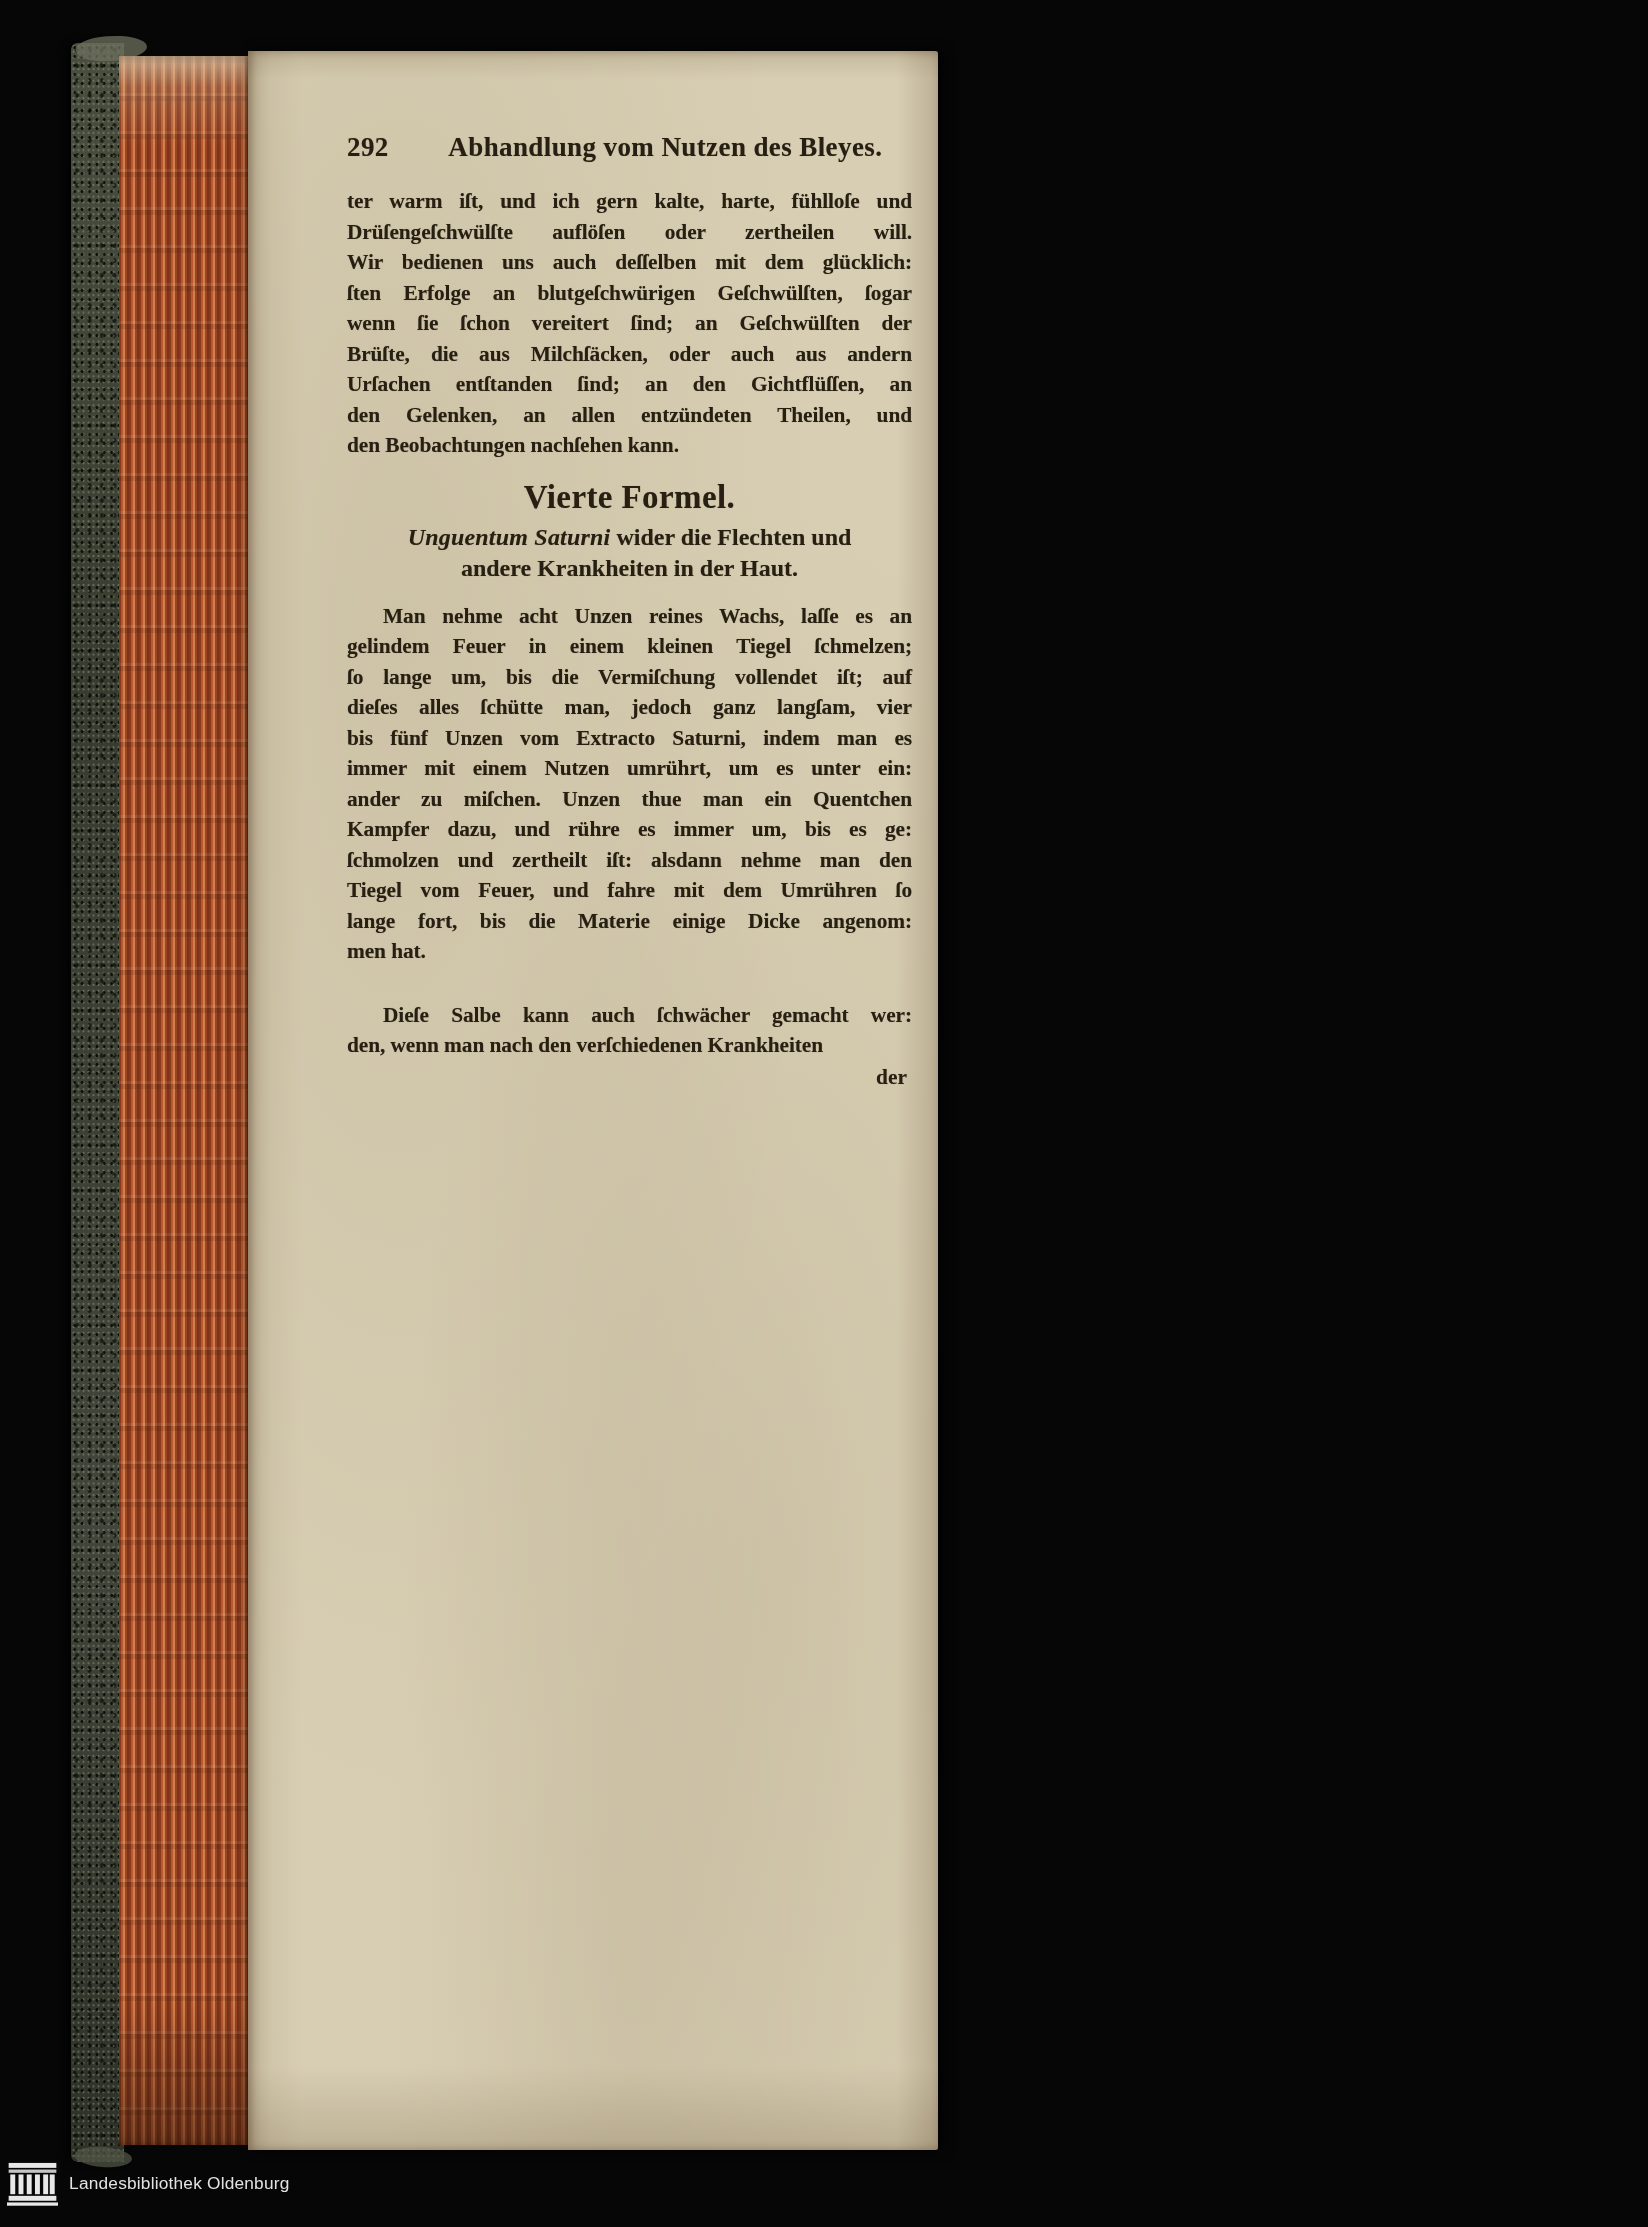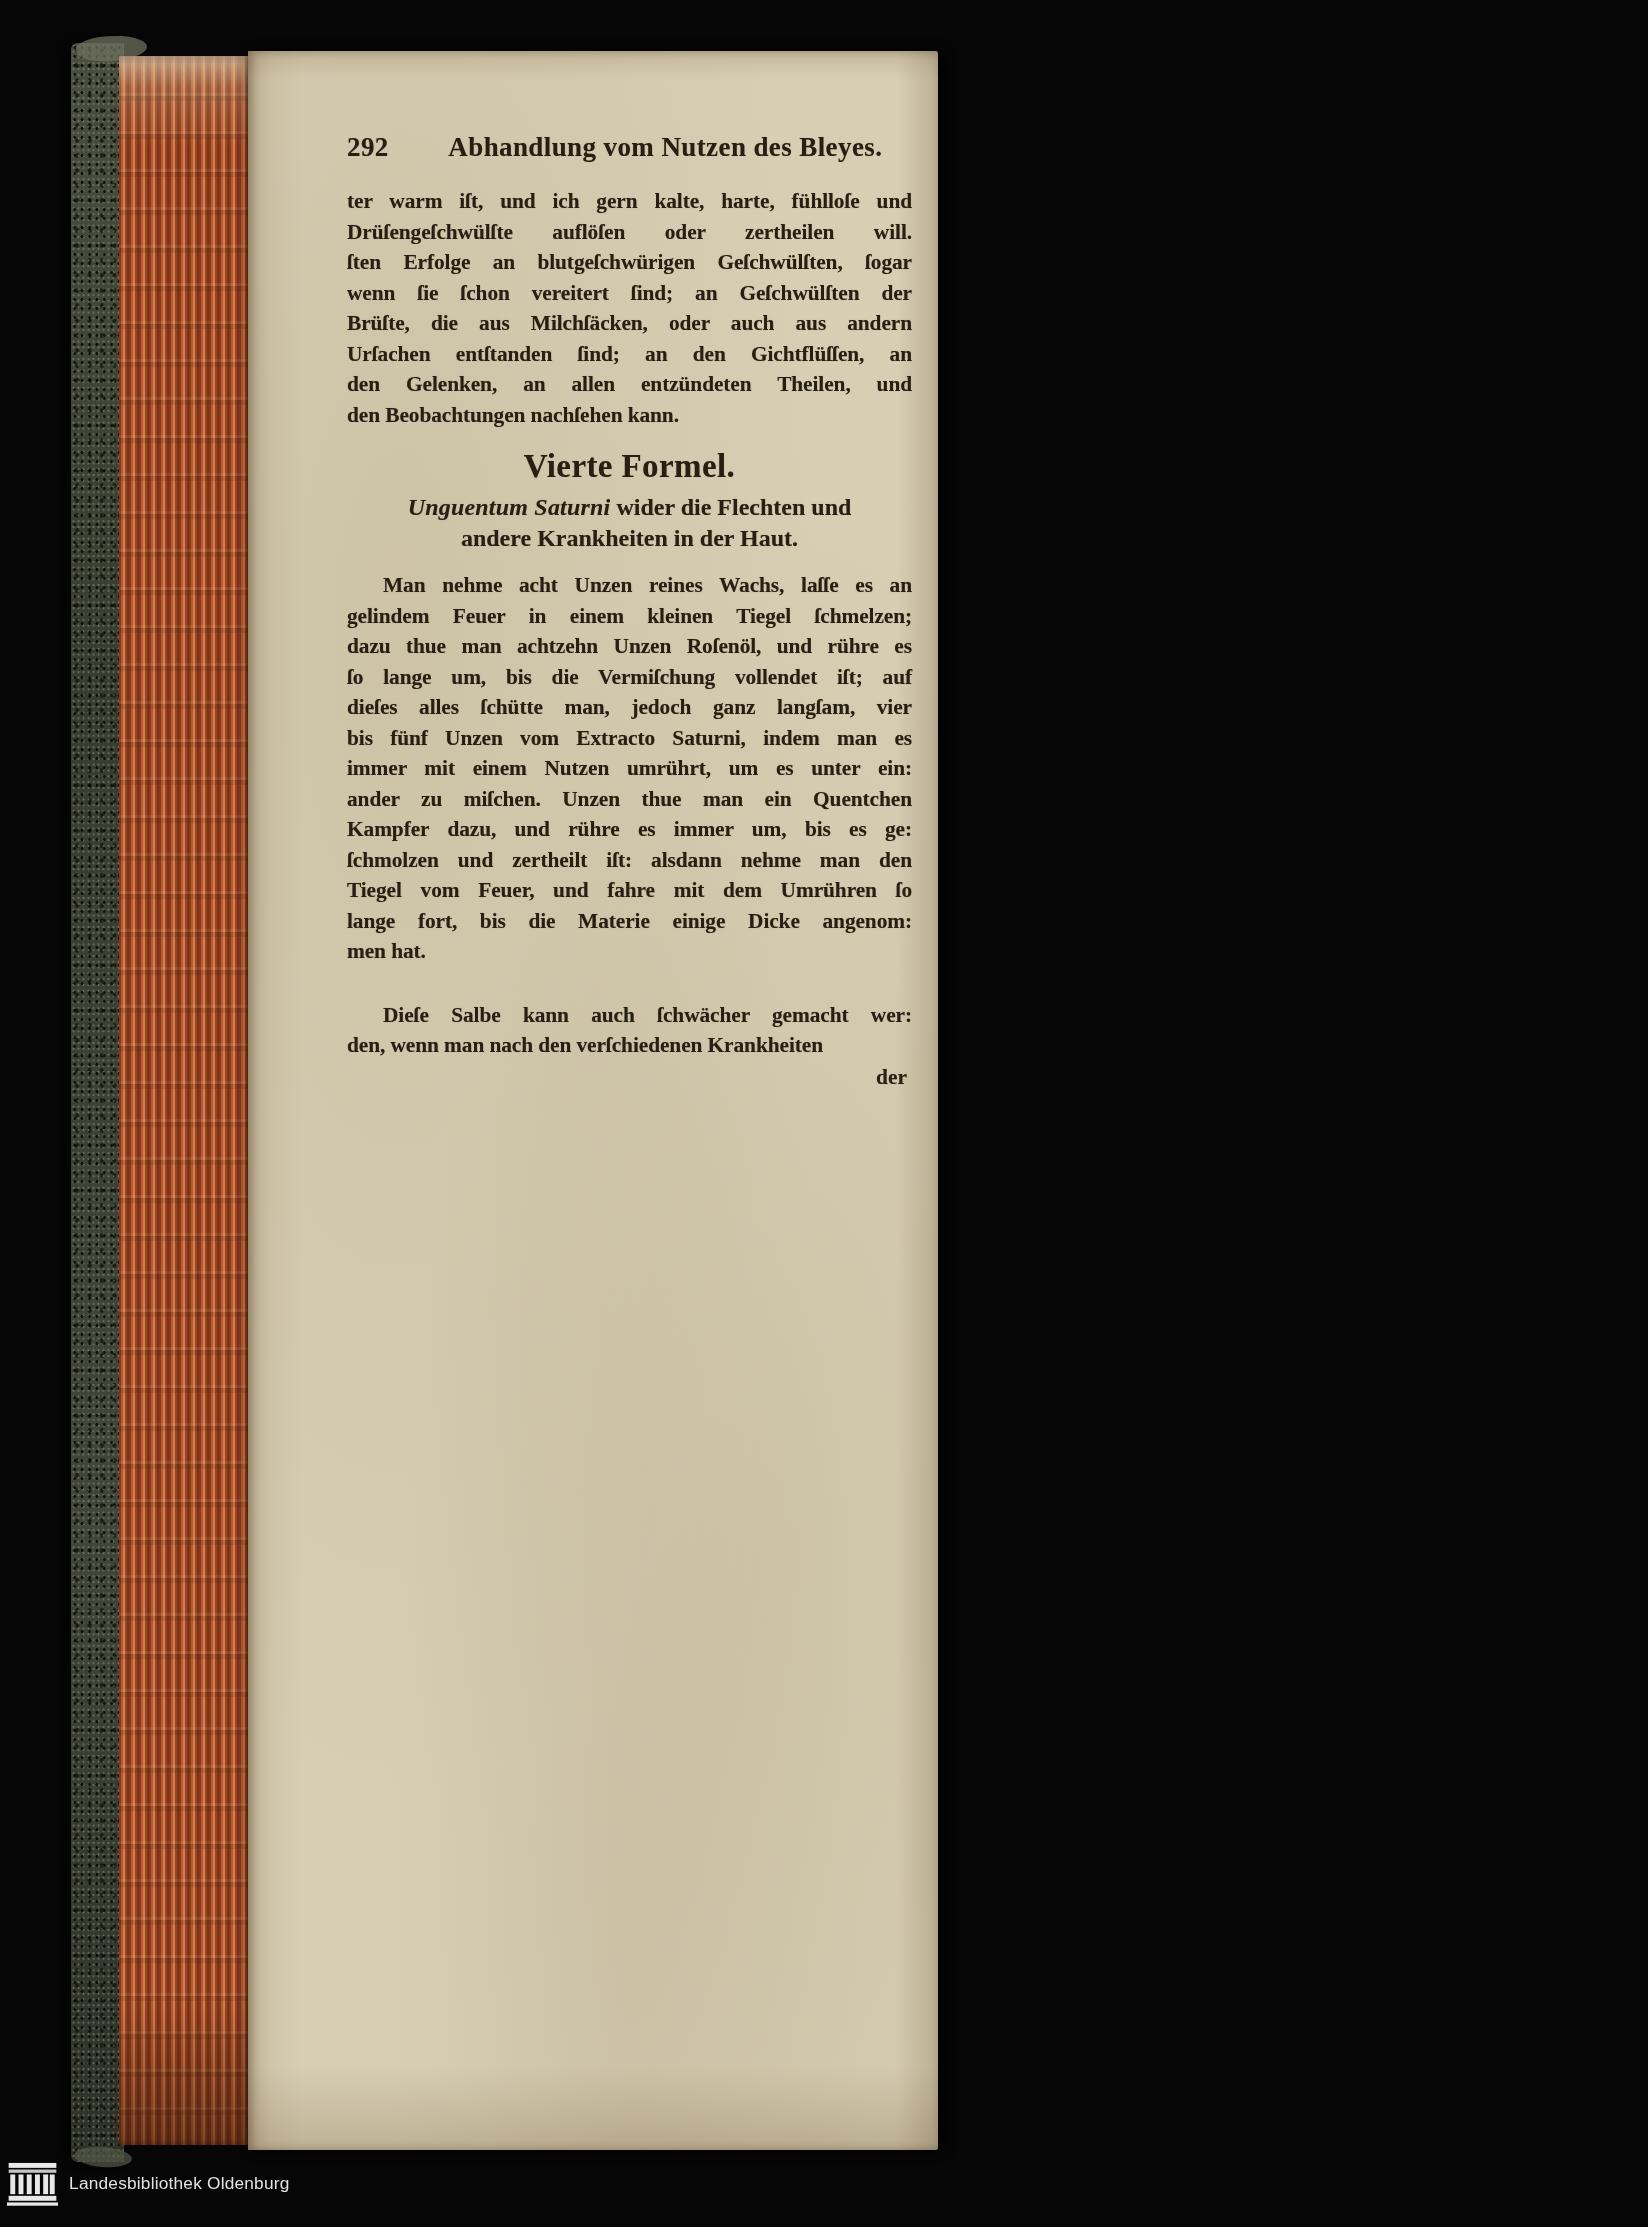--- a/index.html
+++ b/index.html
@@ -208,41 +208,41 @@
       <div class="text-col">
 
         <div class="running-head">
           <span class="pagenum">292</span>
           <span class="head-title">Abhandlung vom Nutzen des Bleyes.</span>
         </div>
 
         <div class="para para-1">
             <div class="line">ter warm iſt, und ich gern kalte, harte, fühlloſe und</div>
             <div class="line">Drüſengeſchwülſte auflöſen oder zertheilen will.</div>
+            <div class="line">Wir bedienen uns auch deſſelben mit dem glücklich:</div>
             <div class="line">ſten Erfolge an blutgeſchwürigen Geſchwülſten, ſogar</div>
             <div class="line">wenn ſie ſchon vereitert ſind; an Geſchwülſten der</div>
             <div class="line">Brüſte, die aus Milchſäcken, oder auch aus andern</div>
             <div class="line">Urſachen entſtanden ſind; an den Gichtflüſſen, an</div>
             <div class="line">den Gelenken, an allen entzündeten Theilen, und</div>
             <div class="line">den Beobachtungen nachſehen kann.</div>
           </div>
 
         <div class="formel">Vierte Formel.</div>
 
         <div class="subhead">
           <div class="line">
             <em>Unguentum Saturni</em><span> wider die Flechten und</span>
           </div>
           <div class="line">andere Krankheiten in der Haut.</div>
         </div>
 
         <div class="para para-2 indent-first">
             <div class="line">Man nehme acht Unzen reines Wachs, laſſe es an</div>
             <div class="line">gelindem Feuer in einem kleinen Tiegel ſchmelzen;</div>
-            <div class="line">dazu thue man achtzehn Unzen Roſenöl, und rühre es</div>
             <div class="line">ſo lange um, bis die Vermiſchung vollendet iſt; auf</div>
             <div class="line">dieſes alles ſchütte man, jedoch ganz langſam, vier</div>
             <div class="line">bis fünf Unzen vom Extracto Saturni, indem man es</div>
             <div class="line">immer mit einem Nutzen umrührt, um es unter ein:</div>
             <div class="line">ander zu miſchen. Unzen thue man ein Quentchen</div>
             <div class="line">Kampfer dazu, und rühre es immer um, bis es ge:</div>
             <div class="line">ſchmolzen und zertheilt iſt: alsdann nehme man den</div>
             <div class="line">Tiegel vom Feuer, und fahre mit dem Umrühren ſo</div>
             <div class="line">lange fort, bis die Materie einige Dicke angenom:</div>
             <div class="line">men hat.</div>

